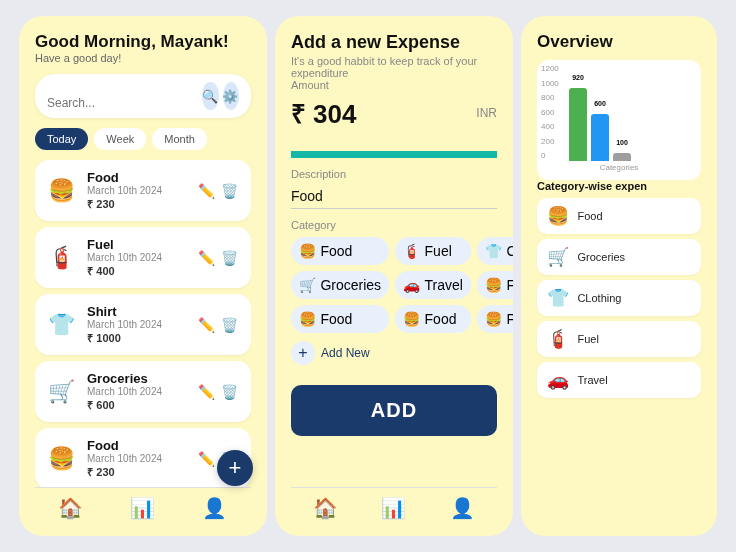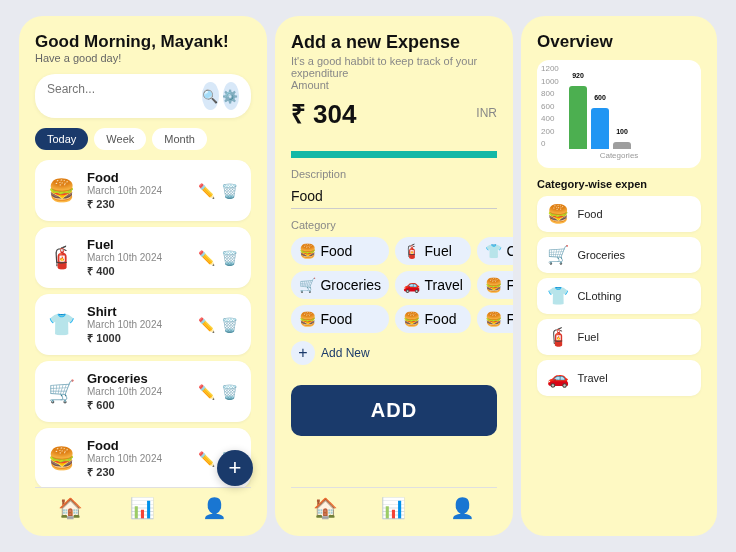--- a/index.html
+++ b/index.html
@@ -32,21 +32,21 @@
     }
 
     
     .greeting { margin-bottom: 10px; }
     .greeting h2 { font-size: 17px; font-weight: 700; color: #111; }
     .greeting p { font-size: 11px; color: #666; }
     .search-bar {
       background: #fff;
       border-radius: 20px;
       display: flex;
-      align-items: flex-start;
+      align-items: flex-end;
       justify-content: space-between;
       padding: 8px 12px;
       margin-bottom: 10px;
       box-shadow: 0 1px 4px rgba(0,0,0,0.06);
     }
     .search-bar input {
       border: none; background: transparent; font-size: 12px; outline: none; flex: 1;
     }
     .icon-btn {
       width: 28px; height: 28px; border-radius: 50%;
@@ -127,21 +127,21 @@
       background: #1a3a6b; color: #fff; border: none;
       border-radius: 10px; padding: 14px; width: 100%;
       font-size: 20px; font-weight: 700; cursor: pointer;
       margin-top: 10px; letter-spacing: 1px;
     }
 
     
     .overview-title { font-size: 17px; font-weight: 700; color: #111; margin-bottom: 8px; }
     .chart-area {
       background: #fff; border-radius: 12px; padding: 8px;
-      height: 108px; margin-bottom: 10px;
+      height: 120px; margin-bottom: 0;
       display: flex; align-items: flex-end; position: relative;
       overflow: hidden;
     }
     .chart-labels {
       position: absolute; left: 4px; top: 4px; bottom: 20px;
       display: flex; flex-direction: column; justify-content: space-between;
       font-size: 8px; color: #999;
     }
     .chart-bars {
       display: flex; align-items: flex-end; gap: 4px;

